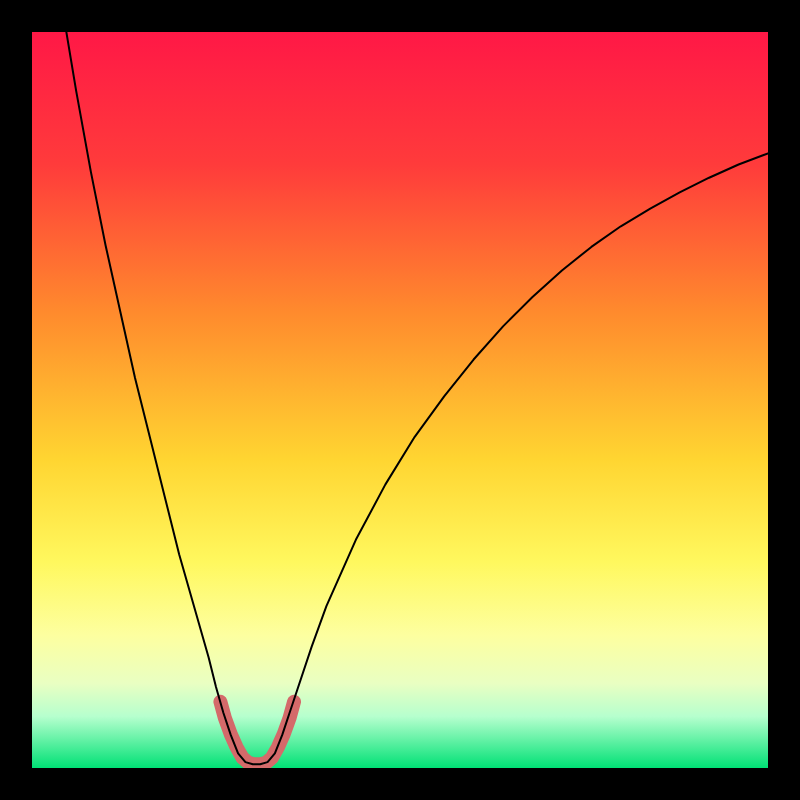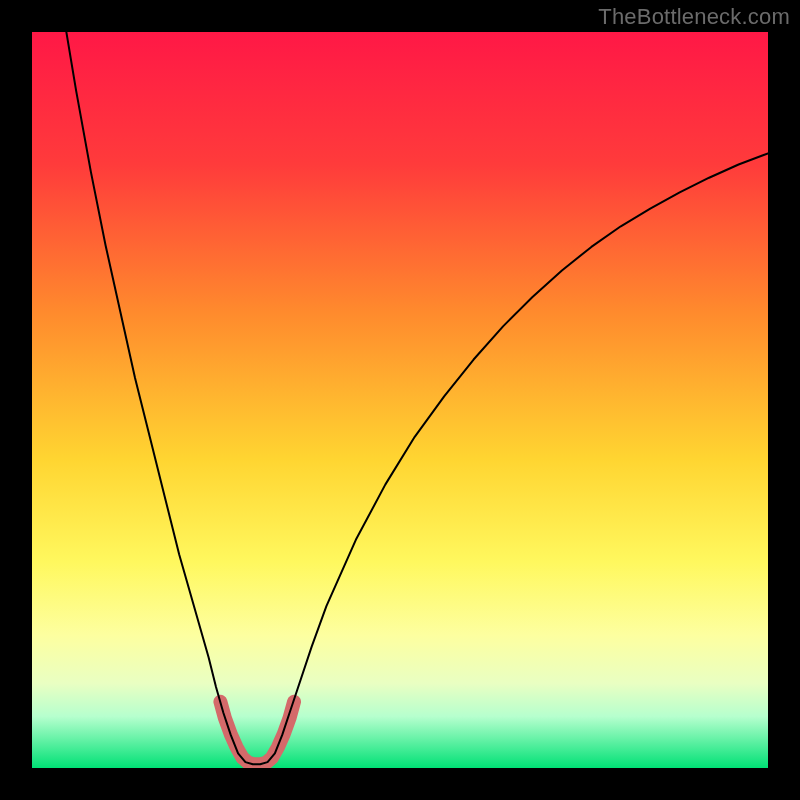--- a/index.html
+++ b/index.html
@@ -35,21 +35,20 @@
     font-size: 22px;
     letter-spacing: 0.2px;
     font-weight: 400;
   }
   svg { display: block; }
 </style>
 </head>
 <body>
 
 <div class="frame">
-  <div class="watermark">TheBottleneck.com</div>
   <div class="plot">
     <svg id="chart-svg" width="736" height="736" viewBox="0 0 736 736" preserveAspectRatio="none">
       <defs>
         <linearGradient id="bg-grad" x1="0" y1="0" x2="0" y2="1">
             <stop offset="0.00%" stop-color="#ff1846"></stop>
             <stop offset="18.00%" stop-color="#ff3b3b"></stop>
             <stop offset="38.00%" stop-color="#ff8a2d"></stop>
             <stop offset="58.00%" stop-color="#ffd531"></stop>
             <stop offset="72.00%" stop-color="#fff85e"></stop>
             <stop offset="82.00%" stop-color="#fdffa0"></stop>

